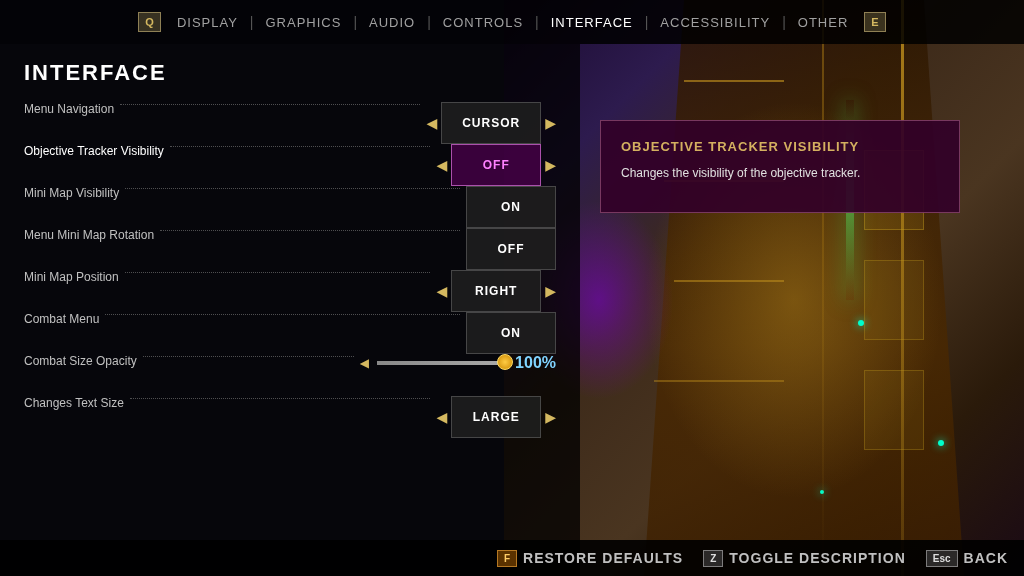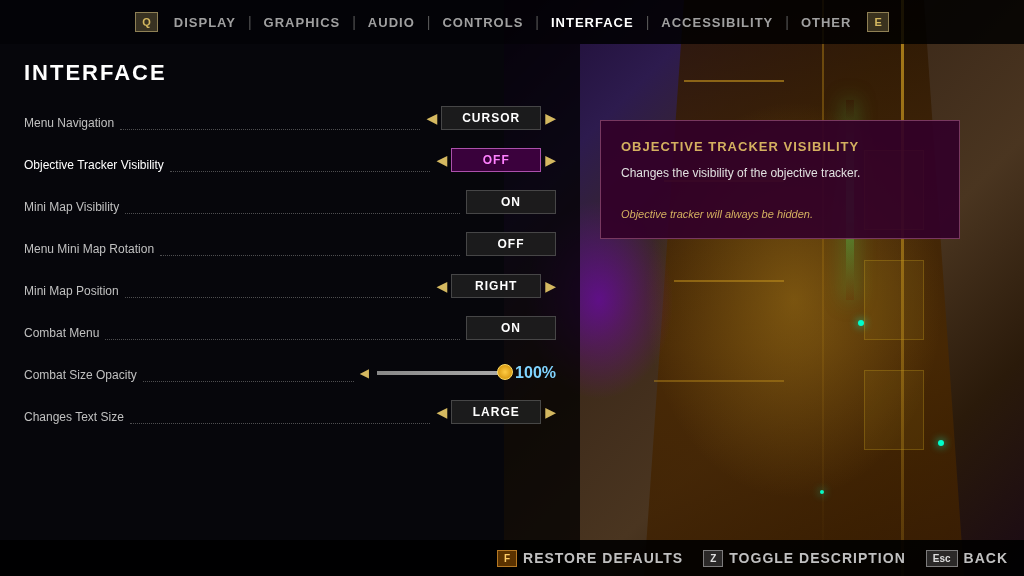--- a/index.html
+++ b/index.html
@@ -73,21 +73,21 @@
       color: #d4b860;
       font-size: 11px;
       font-weight: bold;
       padding: 3px 6px;
       margin: 0 4px;
     }
 
     .nav-item {
       color: #a0a0a0;
       font-size: 13px;
-      font-weight: bold;
+      font-weight: normal;
       padding: 0 12px;
       letter-spacing: 1px;
       cursor: pointer;
       text-transform: uppercase;
     }
 
     .nav-item.active {
       color: #ffffff;
     }
 
@@ -113,21 +113,21 @@
       font-size: 22px;
       font-weight: bold;
       letter-spacing: 2px;
       margin-bottom: 16px;
       text-transform: uppercase;
     }
 
     
     .setting-row {
       display: flex;
-      align-items: flex-end;
+      align-items: flex-start;
       margin-bottom: 14px;
       height: 28px;
     }
 
     .setting-label {
       color: #c0c0c0;
       font-size: 12px;
       flex-shrink: 0;
       white-space: nowrap;
     }
@@ -156,21 +156,21 @@
       font-size: 14px;
       cursor: pointer;
     }
 
     .toggle-value {
       background: rgba(30,30,30,0.9);
       border: 1px solid rgba(100,100,100,0.6);
       color: #ffffff;
       font-size: 12px;
       font-weight: bold;
-      padding: 4px 20px;
+      padding: 13px 20px;
       min-width: 90px;
       text-align: center;
       letter-spacing: 1px;
     }
 
     .toggle-value.highlighted {
       background: rgba(80,0,80,0.7);
       border: 1px solid rgba(200,100,200,0.8);
       color: #ff80ff;
     }
@@ -239,21 +239,21 @@
       font-weight: bold;
       letter-spacing: 1px;
       text-transform: uppercase;
       margin-bottom: 10px;
     }
 
     .popup-description {
       color: #e0e0e0;
       font-size: 12px;
       line-height: 1.5;
-      margin-bottom: 26px;
+      margin-bottom: 12px;
     }
 
     .popup-note {
       color: #d4b060;
       font-style: italic;
       font-size: 11px;
     }
 
     
     .bottom-bar {
@@ -434,21 +434,20 @@
       <span class="arrow-left">◀</span>
       <span class="toggle-value">LARGE</span>
       <span class="arrow-right">▶</span>
     </div>
   </div>
 </div>
 
 <div class="description-popup">
   <div class="popup-title">OBJECTIVE TRACKER VISIBILITY</div>
   <div class="popup-description">Changes the visibility of the objective tracker.</div>
-  <div class="popup-note">Objective tracker will always be hidden.</div>
 </div>
 
 <div class="bottom-bar">
   <div class="bottom-action">
     <span class="key-box orange">F</span>
     <span class="action-label">RESTORE DEFAULTS</span>
   </div>
   <div class="bottom-action">
     <span class="key-box">Z</span>
     <span class="action-label">TOGGLE DESCRIPTION</span>

